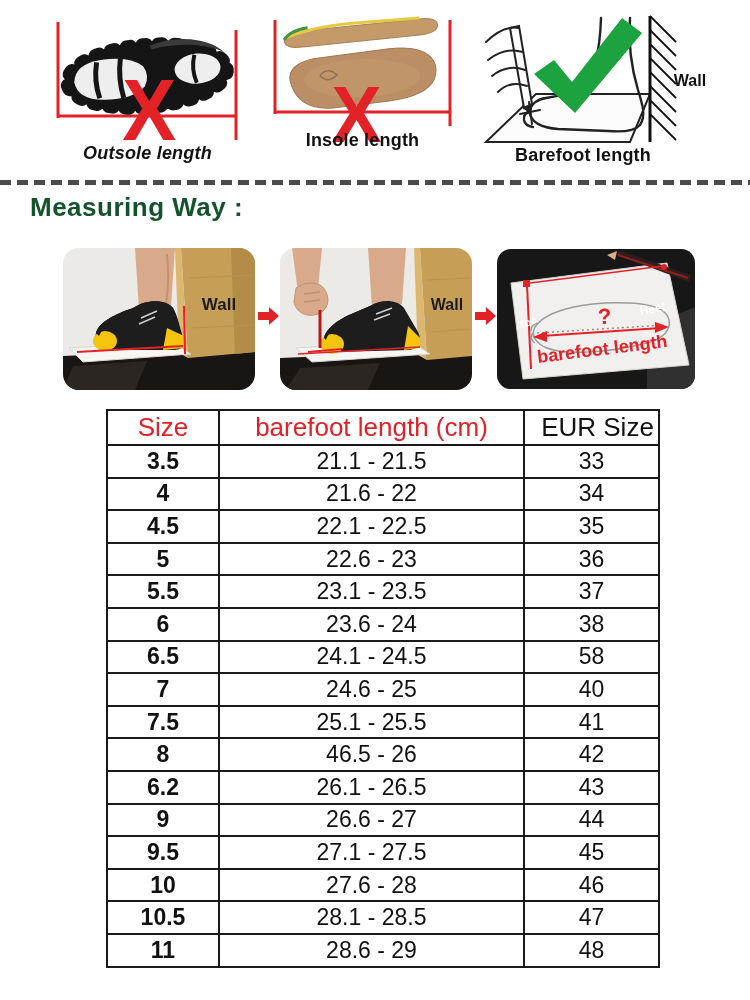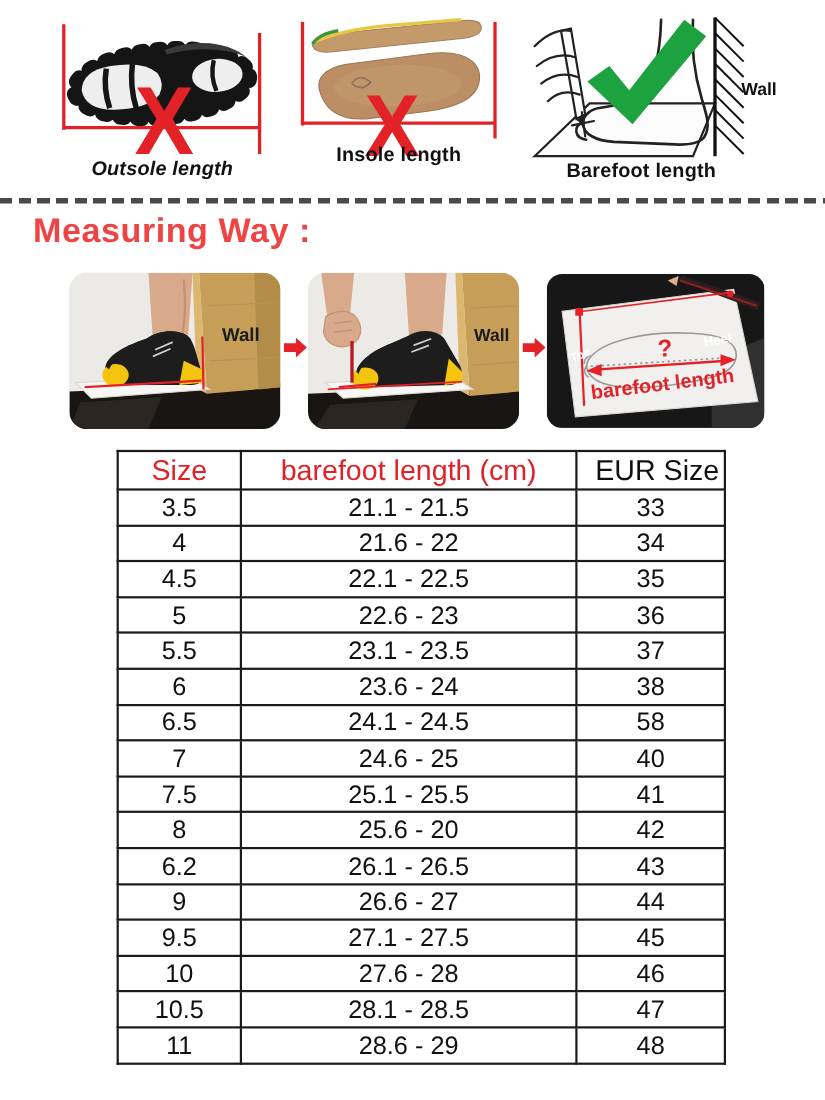--- a/index.html
+++ b/index.html
@@ -10,39 +10,39 @@
   .fig{position:absolute;}
   .fig svg{display:block;}
   .fig-caption{position:absolute;text-align:center;font-weight:bold;font-size:18px;color:#111;
                letter-spacing:.2px;}
 
   
   .dashed-divider{position:absolute;left:0;top:180px;width:750px;height:5px;
     background:repeating-linear-gradient(90deg,#4a4a4a 0 11px,transparent 11px 17px);}
 
   
-  .heading{position:absolute;left:30px;top:192px;font-size:31px;font-weight:bold;color:#ef4444;
+  .heading{position:absolute;left:30px;top:192px;font-size:26px;font-weight:bold;color:#14532d;
            letter-spacing:.5px;}
 
   
   .photo{position:absolute;border-radius:16px;overflow:hidden;background:#e9e7e5;}
   .photo svg{display:block;}
   .step-arrow{position:absolute;}
 
   
   .size-table{position:absolute;left:106px;top:409px;width:552px;border-collapse:collapse;
               table-layout:fixed;}
   .size-table col.c1{width:112px;} .size-table col.c2{width:305px;} .size-table col.c3{width:135px;}
   .size-table th,.size-table td{border:2px solid #1a1a1a;text-align:center;padding:0;
               font-family:"Liberation Sans",sans-serif;background:#fff;}
   .size-table th{height:33px;font-size:26px;font-weight:normal;}
   .size-table th.red{color:#e02128;}
   .size-table th.black{color:#111;padding-left:12px;}
   .size-table td{height:30.6px;font-size:23px;color:#111;}
-  .size-table td.size-col{font-weight:normal;margin-top:20px;}
+  .size-table td.size-col{font-weight:bold;margin-top:20px;}
 </style>
 </head>
 <body>
 
 <div id="page">
 
   <div class="fig" style="left:50px;top:16px;">
     <svg width="195" height="130" viewBox="0 0 195 130">
 
       <g>
@@ -296,21 +296,21 @@
       <td>24.6 - 25</td>
       <td>40</td>
     </tr>
         <tr>
       <td class="size-col">7.5</td>
       <td>25.1 - 25.5</td>
       <td>41</td>
     </tr>
         <tr>
       <td class="size-col">8</td>
-      <td>25.6 - 20</td>
+      <td>46.5 - 26</td>
       <td>42</td>
     </tr>
         <tr>
       <td class="size-col">6.2</td>
       <td>26.1 - 26.5</td>
       <td>43</td>
     </tr>
         <tr>
       <td class="size-col">9</td>
       <td>26.6 - 27</td>

